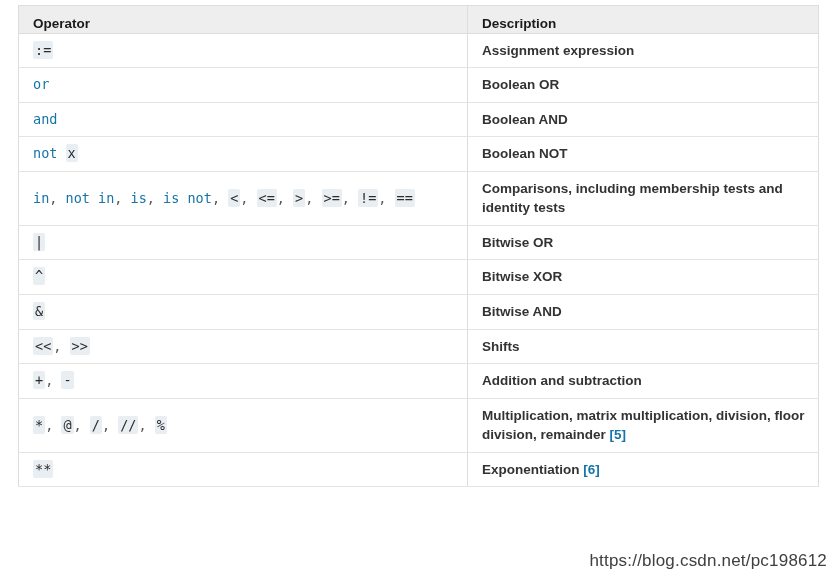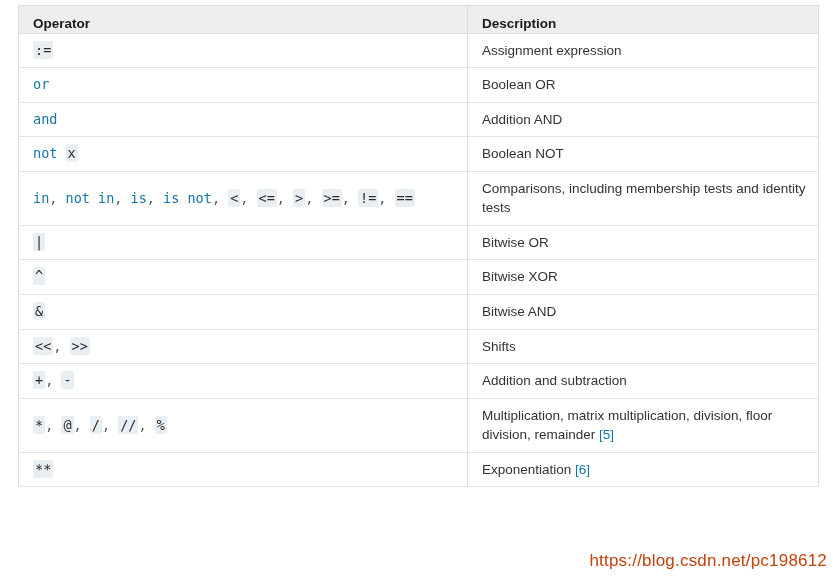--- a/index.html
+++ b/index.html
@@ -58,20 +58,21 @@
     font-family: "DejaVu Sans Mono", "Liberation Mono", monospace;
     font-size: 12px;
     color: #2b2b2b;
     white-space: normal;
   }
 
   td.desc-cell {
     font-family: "Liberation Sans", sans-serif;
     font-size: 13.5px;
     color: #333333;
+    font-weight: bold;
   }
 
   
   .codebg {
     background: #e8eef2;
     border-radius: 2px;
     padding: 1px 2px;
   }
 
   
@@ -98,21 +99,21 @@
     color: #1575a8;
     text-decoration: none;
   }
 
   #watermark {
     position: absolute;
     right: 6px;
     bottom: 9px;
     font-family: "Liberation Sans", sans-serif;
     font-size: 17px;
-    color: #c2410c;
+    color: #404040;
     letter-spacing: 0.2px;
     white-space: nowrap;
     pointer-events: none;
     user-select: none;
   }
 </style>
 </head>
 <body>
 
 <div id="table-wrap">
@@ -131,21 +132,21 @@
         <tr>
           <td class="op-cell"><span class="codebg tok">:=</span></td>
           <td class="desc-cell"><span>Assignment expression</span></td>
         </tr>
         <tr>
           <td class="op-cell"><span class="kw">or</span></td>
           <td class="desc-cell"><span>Boolean OR</span></td>
         </tr>
         <tr>
           <td class="op-cell"><span class="kw">and</span></td>
-          <td class="desc-cell"><span>Addition AND</span></td>
+          <td class="desc-cell"><span>Boolean AND</span></td>
         </tr>
         <tr>
           <td class="op-cell"><span class="kw">not</span><span> </span><span class="codebg tok">x</span></td>
           <td class="desc-cell"><span>Boolean NOT</span></td>
         </tr>
         <tr>
           <td class="op-cell"><span class="kw">in</span><span class="sep">, </span><span class="kw">not in</span><span class="sep">, </span><span class="kw">is</span><span class="sep">, </span><span class="kw">is not</span><span class="sep">, </span><span class="codebg tok">&lt;</span><span class="sep">, </span><span class="codebg tok">&lt;=</span><span class="sep">, </span><span class="codebg tok">&gt;</span><span class="sep">, </span><span class="codebg tok">&gt;=</span><span class="sep">, </span><span class="codebg tok">!=</span><span class="sep">, </span><span class="codebg tok">==</span></td>
           <td class="desc-cell"><span>Comparisons, including membership tests and identity tests</span></td>
         </tr>
         <tr>

